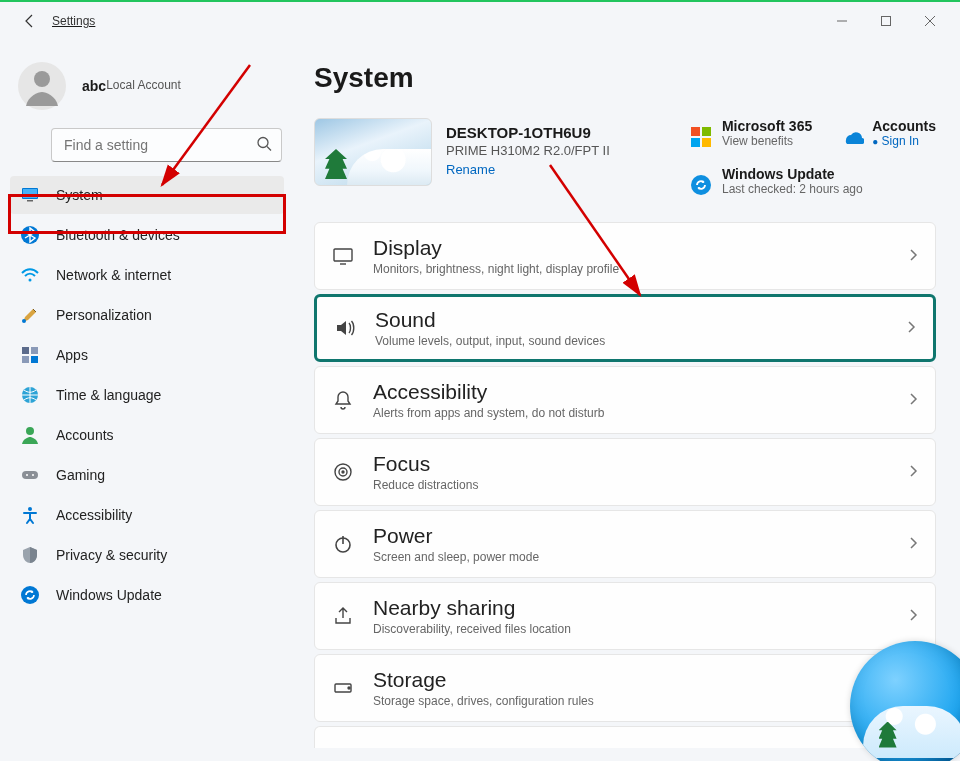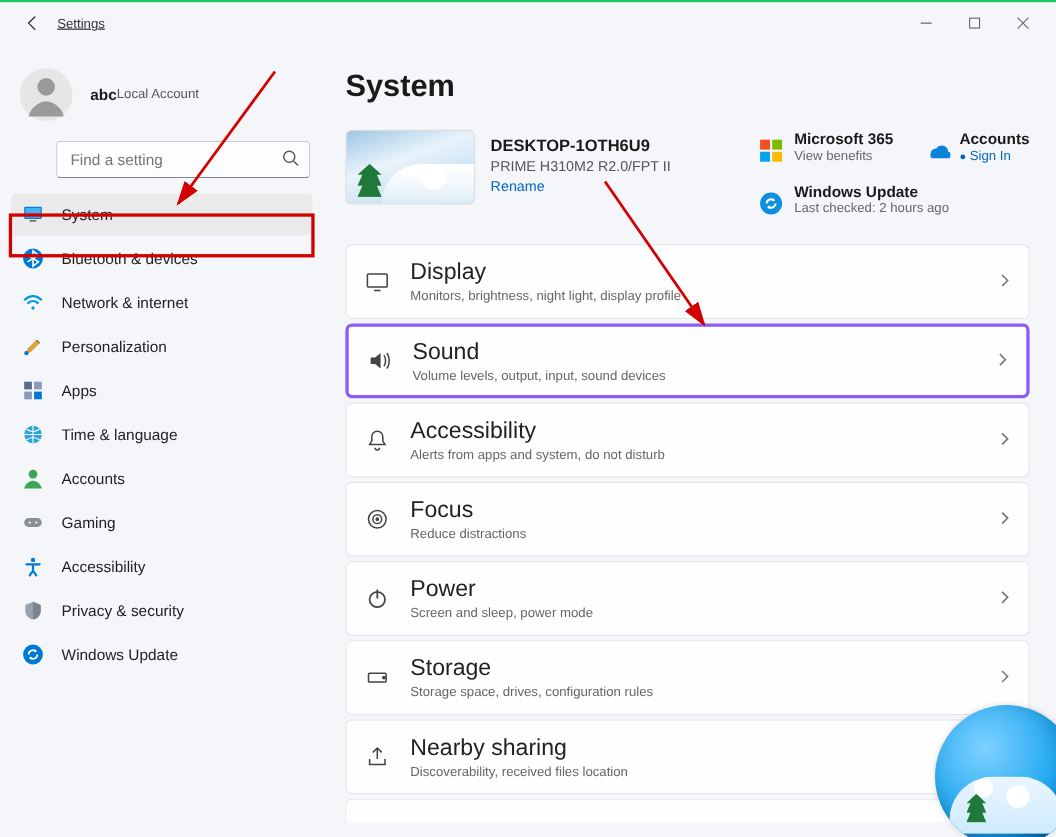--- a/index.html
+++ b/index.html
@@ -207,21 +207,21 @@
     color:#444;
     flex-shrink:0;
   }
   .card .ctexts { flex:1; display:flex; flex-direction:column; }
   .card .ctitle { font-size:21px; color:#222; }
   .card .csub { font-size:12px; color:#666; margin-top:2px;}
   .card .chev { color:#777; }
 
   
   .card.highlighted {
-    border: 3px solid #8b5cf6;
+    border: 3px solid #0f766e;
   }
 
   
   .arrow {
     position:absolute;
     pointer-events:none;
   }
   .arrow svg { overflow:visible;}
 
   
@@ -551,43 +551,43 @@
           <span class="csub">Screen and sleep, power mode</span>
         </div>
         <span class="chev"><svg width="12" height="12" viewBox="0 0 12 12" fill="none" stroke="#777" stroke-width="1.5">
               <path d="M4 1l5 5-5 5"></path>
             </svg></span>
       </div>
 
       <div class="card">
         <span class="cicon">
             <svg width="22" height="22" viewBox="0 0 22 22" fill="none" stroke="#444" stroke-width="1.4">
+              <path d="M11 3v10M7 7l4-4 4 4"></path>
+              <path d="M4 13v5h14v-5"></path>
+            </svg>
+          </span>
+        <div class="ctexts">
+          <span class="ctitle">Nearby sharing</span>
+          <span class="csub">Discoverability, received files location</span>
+        </div>
+        <span class="chev"><svg width="12" height="12" viewBox="0 0 12 12" fill="none" stroke="#777" stroke-width="1.5">
+              <path d="M4 1l5 5-5 5"></path>
+            </svg></span>
+      </div>
+
+      <div class="card">
+        <span class="cicon">
+            <svg width="22" height="22" viewBox="0 0 22 22" fill="none" stroke="#444" stroke-width="1.4">
               <rect x="3" y="7" width="16" height="8" rx="1"></rect>
               <circle cx="17" cy="11" r="1" fill="#444"></circle>
             </svg>
           </span>
         <div class="ctexts">
           <span class="ctitle">Storage</span>
           <span class="csub">Storage space, drives, configuration rules</span>
-        </div>
-        <span class="chev"><svg width="12" height="12" viewBox="0 0 12 12" fill="none" stroke="#777" stroke-width="1.5">
-              <path d="M4 1l5 5-5 5"></path>
-            </svg></span>
-      </div>
-
-      <div class="card">
-        <span class="cicon">
-            <svg width="22" height="22" viewBox="0 0 22 22" fill="none" stroke="#444" stroke-width="1.4">
-              <path d="M11 3v10M7 7l4-4 4 4"></path>
-              <path d="M4 13v5h14v-5"></path>
-            </svg>
-          </span>
-        <div class="ctexts">
-          <span class="ctitle">Nearby sharing</span>
-          <span class="csub">Discoverability, received files location</span>
         </div>
         <span class="chev"><svg width="12" height="12" viewBox="0 0 12 12" fill="none" stroke="#777" stroke-width="1.5">
               <path d="M4 1l5 5-5 5"></path>
             </svg></span>
       </div>
 
       <div class="card" style="height:22px;border-bottom:none;border-bottom-left-radius:0;border-bottom-right-radius:0;"></div>
     </div>
   </main>
 </div>

